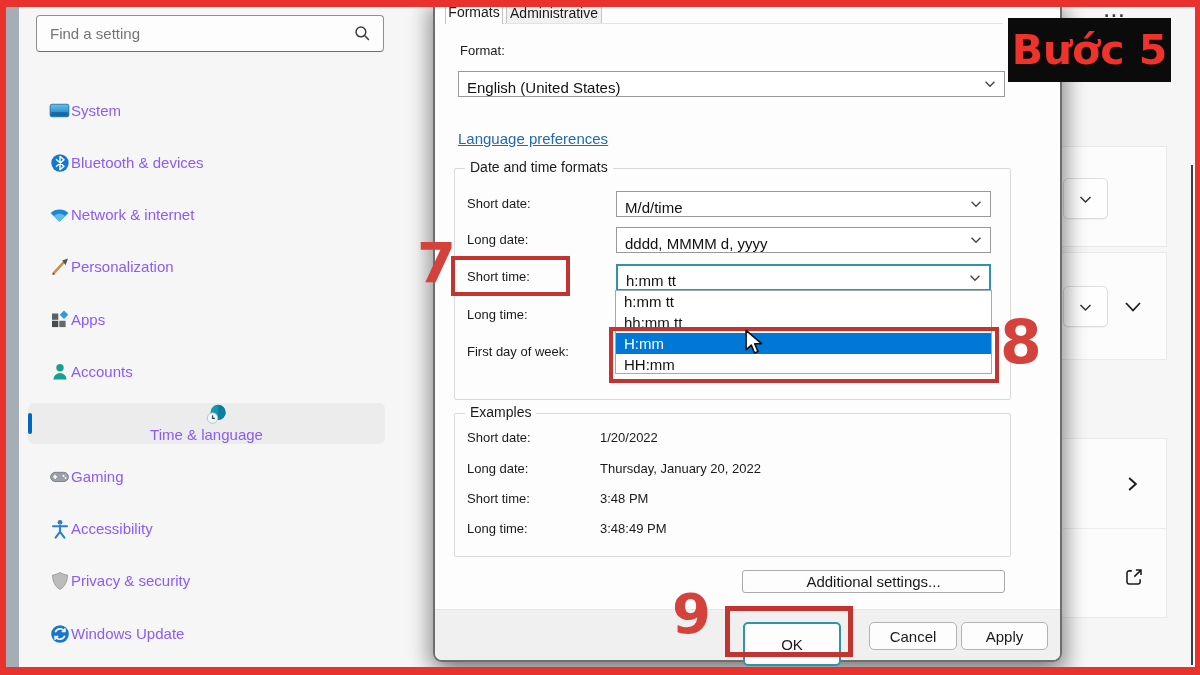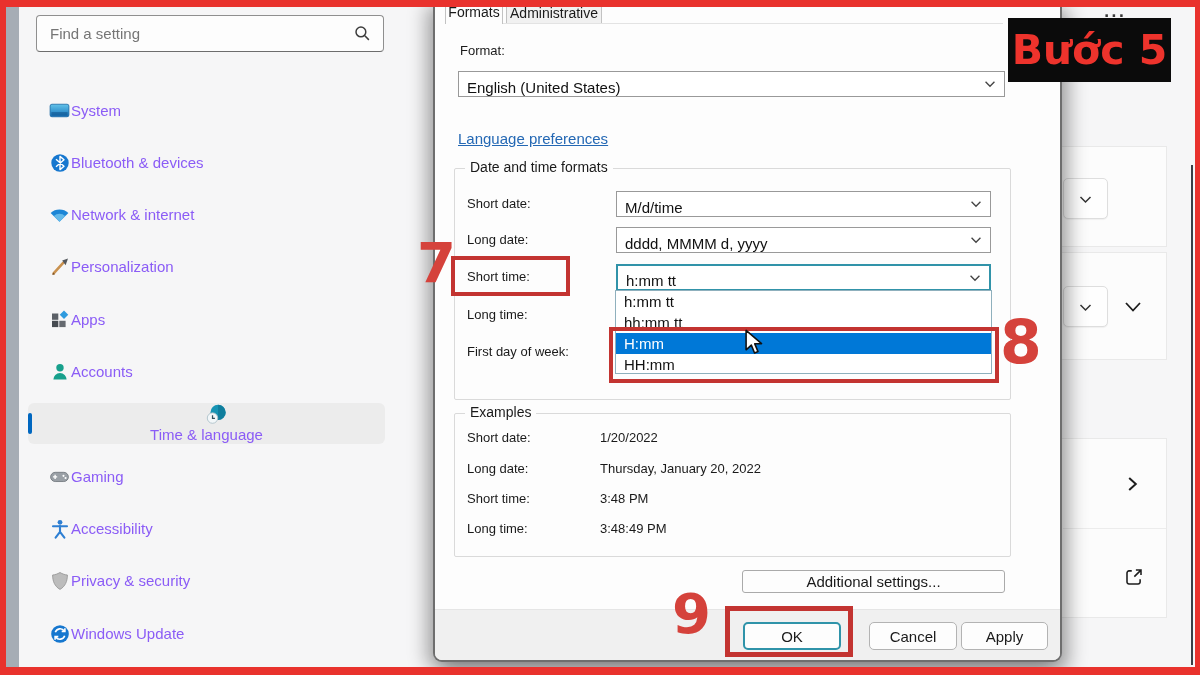--- a/index.html
+++ b/index.html
@@ -318,21 +318,21 @@
     <div class="abs dlabel" style="left:32px; top:461px;">Long date:</div>
     <div class="abs dlabel" style="left:165px; top:461px;">Thursday, January 20, 2022</div>
     <div class="abs dlabel" style="left:32px; top:491px;">Short time:</div>
     <div class="abs dlabel" style="left:165px; top:491px;">3:48 PM</div>
     <div class="abs dlabel" style="left:32px; top:521px;">Long time:</div>
     <div class="abs dlabel" style="left:165px; top:521px;">3:48:49 PM</div>
 
     <div class="abs btn" style="left:307px; top:570px; width:263px; height:23px;">Additional settings...</div>
 
     <div class="abs footer"></div>
-    <div class="abs btn btn-ok" style="left:308px; top:622px; width:98px; height:28px;">OK</div>
+    <div class="abs btn btn-ok" style="left:308px; top:622px; width:98px; height:44px;">OK</div>
     <div class="abs btn btn-plain" style="left:434px; top:622px; width:88px; height:28px;">Cancel</div>
     <div class="abs btn btn-plain" style="left:526px; top:622px; width:87px; height:28px;">Apply</div>
   </div>
 
   <div class="anno-box" style="left:451px; top:256px; width:119px; height:40px;"></div>
   <div class="anno-num" style="left:417px; top:235px;">7</div>
 
   <div class="anno-box" style="left:609px; top:327px; width:390px; height:56px;"></div>
   <div class="anno-num" style="left:1000px; top:312px; font-size:60px;">8</div>
 

